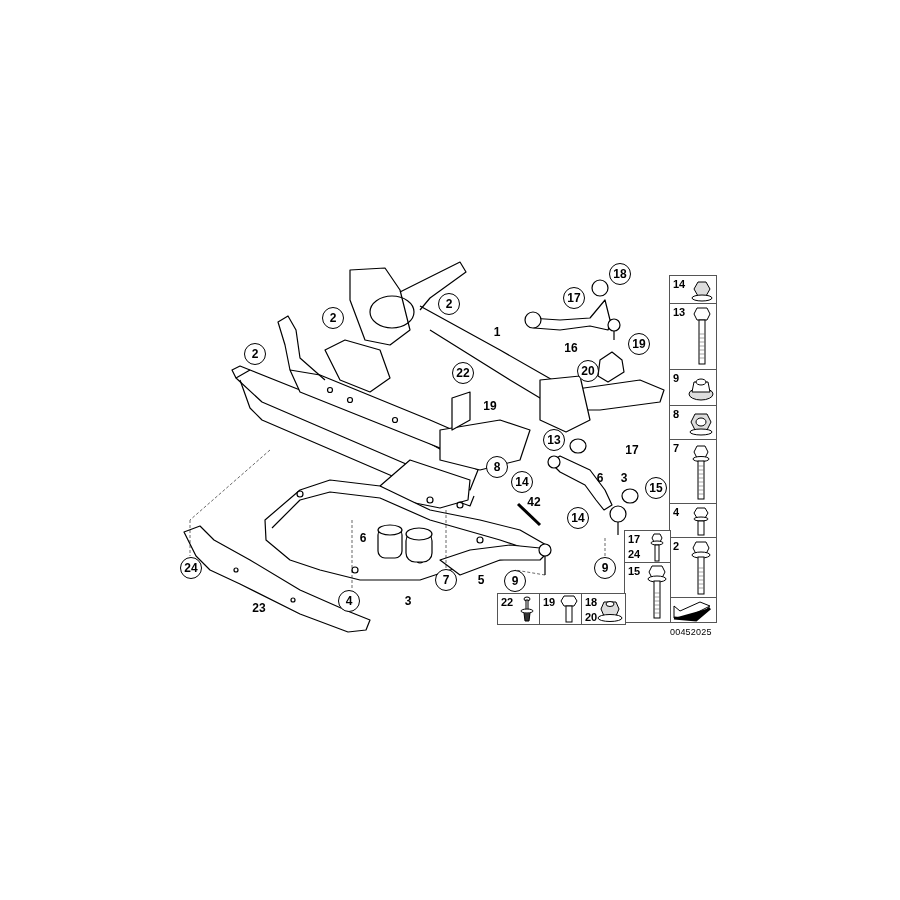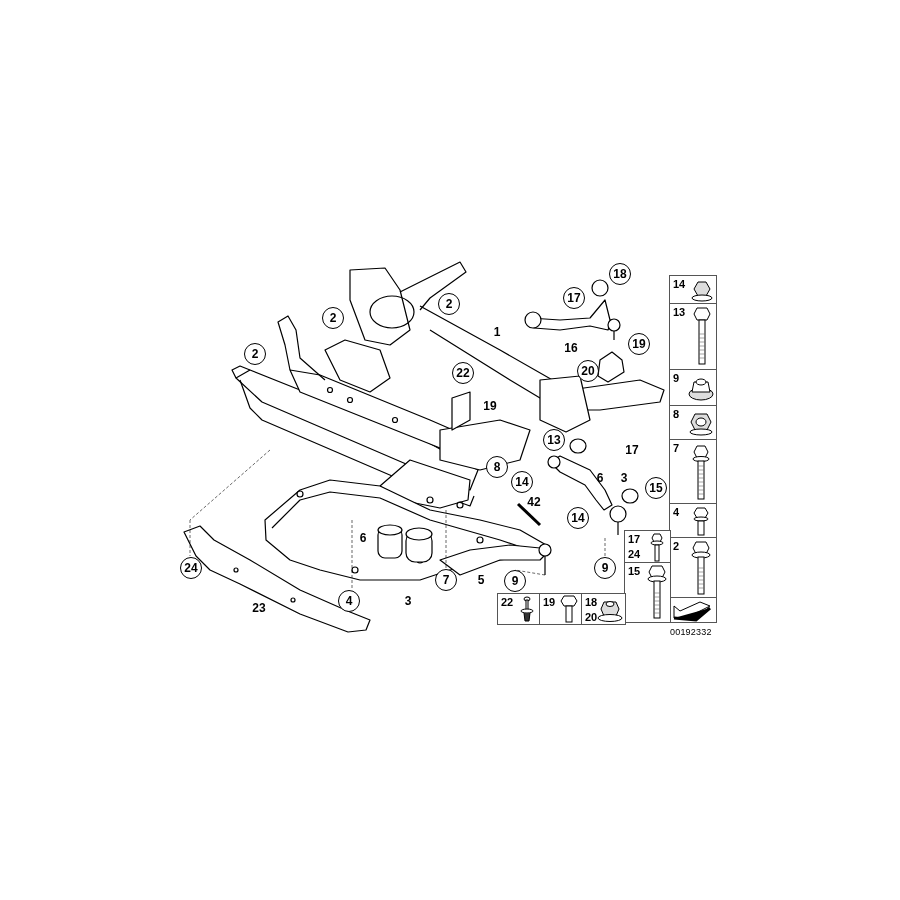--- a/index.html
+++ b/index.html
@@ -189,21 +189,21 @@
         <path d="M28 30 L34 30 M28 34 L34 34 M28 38 L34 38 M28 42 L34 42 M28 46 L34 46 M28 50 L34 50" stroke="#666" stroke-width="0.6"></path>
       </svg>
   </div>
   <div class="cell" style="left:0;top:322px;width:46px;height:24px;border-bottom:none;">
     <svg width="46" height="24" style="position:absolute;left:0;top:0">
         <path d="M4 20 L4 8 L10 13 L30 4 L40 8 L20 18 L26 22 Z" fill="#fff" stroke="#000"></path>
         <path d="M4 20 L26 22 L40 10" stroke="#000" stroke-width="3"></path>
       </svg>
   </div>
 </div>
-<div class="docid" style="left:670px;top:627px">00192332</div>
+<div class="docid" style="left:670px;top:627px">00452025</div>
 
 <div class="table" style="left:624px;top:530px;width:45px;height:91px;">
   <div class="cell" style="left:0;top:0;width:45px;height:32px;">
     <span class="num">17</span>
     <span class="num2" style="top:17px">24</span>
     <svg width="45" height="32" style="position:absolute;left:0;top:0">
         <polygon points="29,3 35,3 37,7 35,11 29,11 27,7" fill="#fff" stroke="#000"></polygon>
         <ellipse cx="32" cy="12" rx="6" ry="2" fill="#fff" stroke="#000"></ellipse>
         <rect x="30" y="14" width="4" height="16" fill="#fff" stroke="#000"></rect>
       </svg>

